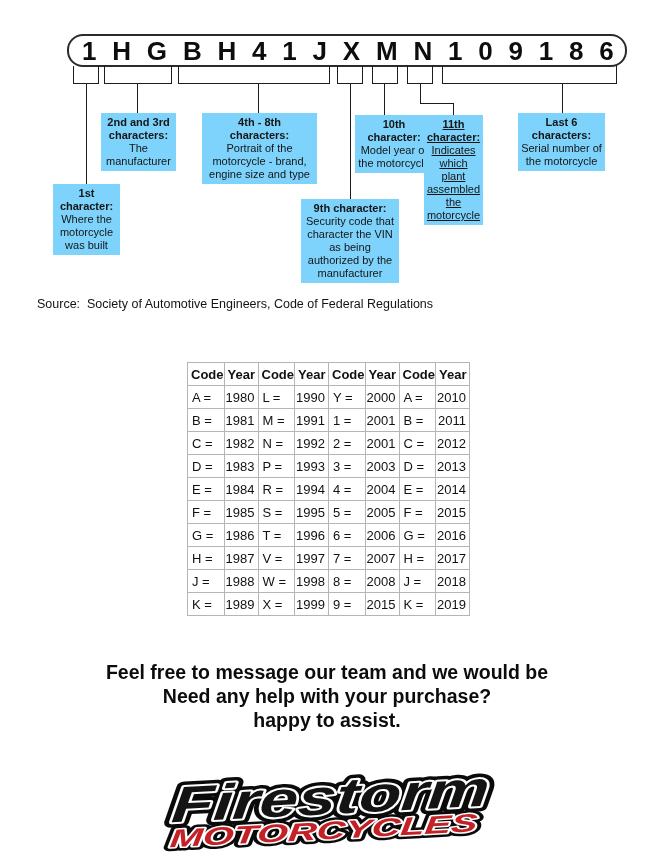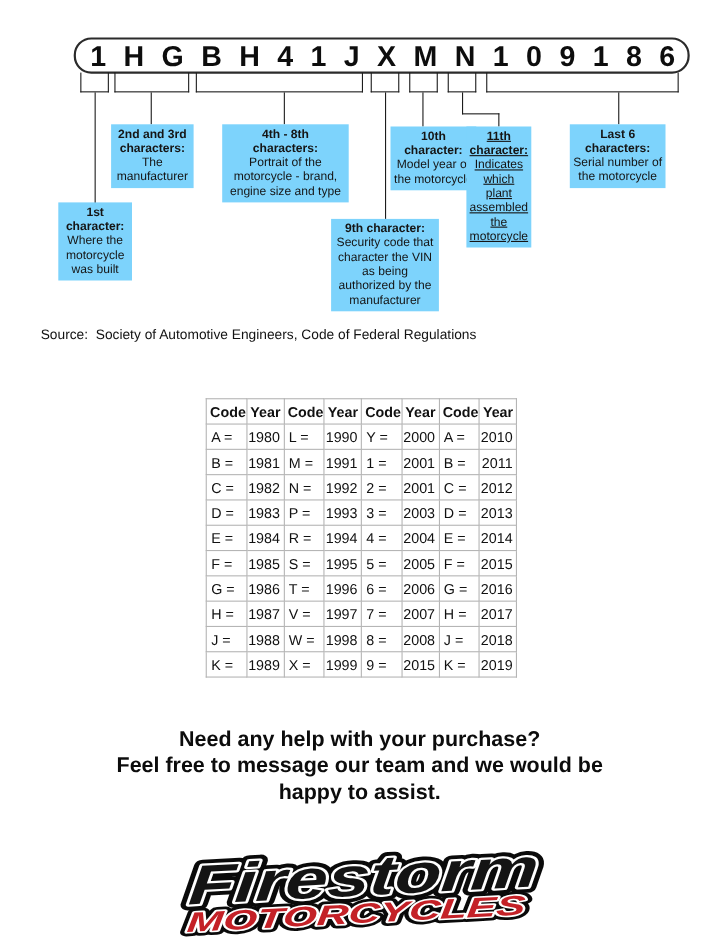--- a/index.html
+++ b/index.html
@@ -253,22 +253,22 @@
       <td class="yr">1999</td>
       <td class="code">9 =</td>
       <td class="yr">2015</td>
       <td class="code">K =</td>
       <td class="yr">2019</td>
     </tr>
   </tbody>
     </table>
 
   <div class="help">
+    <div>Feel free to message our team and we would be</div>
     <div>Need any help with your purchase?</div>
-    <div>Feel free to message our team and we would be</div>
     <div>happy to assist.</div>
   </div>
 
   <div class="logo-wrap">
     <svg width="345" height="90" viewBox="0 0 345 90">
       <g transform="rotate(-3 172 45) skewX(-8)" font-family="Liberation Sans, sans-serif" font-style="italic" font-weight="bold" text-anchor="middle">
 
         <text x="180" y="50" font-size="50" stroke="#0a0a0a" stroke-width="11" stroke-linejoin="round" fill="#0a0a0a" textLength="318" lengthAdjust="spacingAndGlyphs">Firestorm</text>
         <text x="180" y="50" font-size="50" stroke="#ffffff" stroke-width="4" stroke-linejoin="round" fill="#ffffff" textLength="318" lengthAdjust="spacingAndGlyphs">Firestorm</text>
         <text x="180" y="50" font-size="50" fill="#141414" textLength="318" lengthAdjust="spacingAndGlyphs">Firestorm</text>

